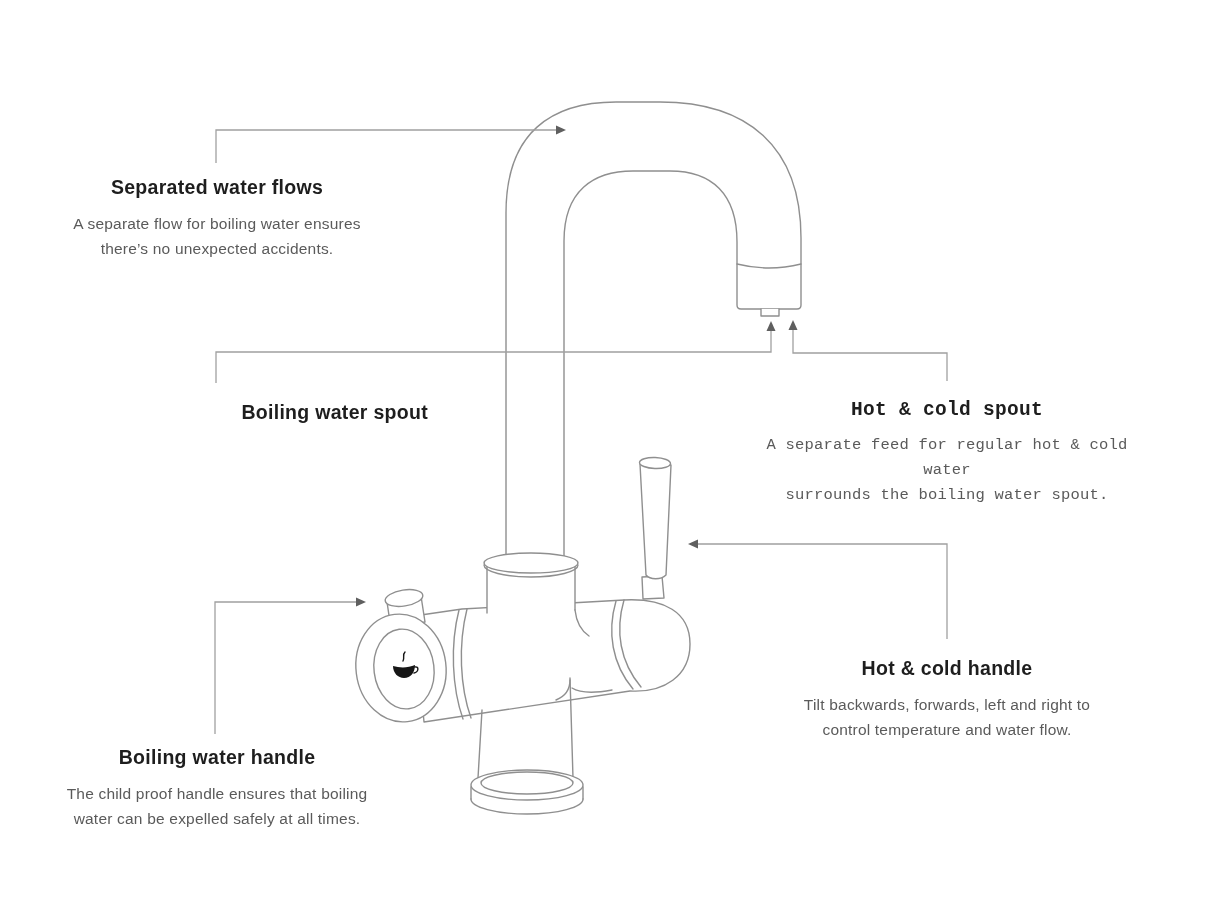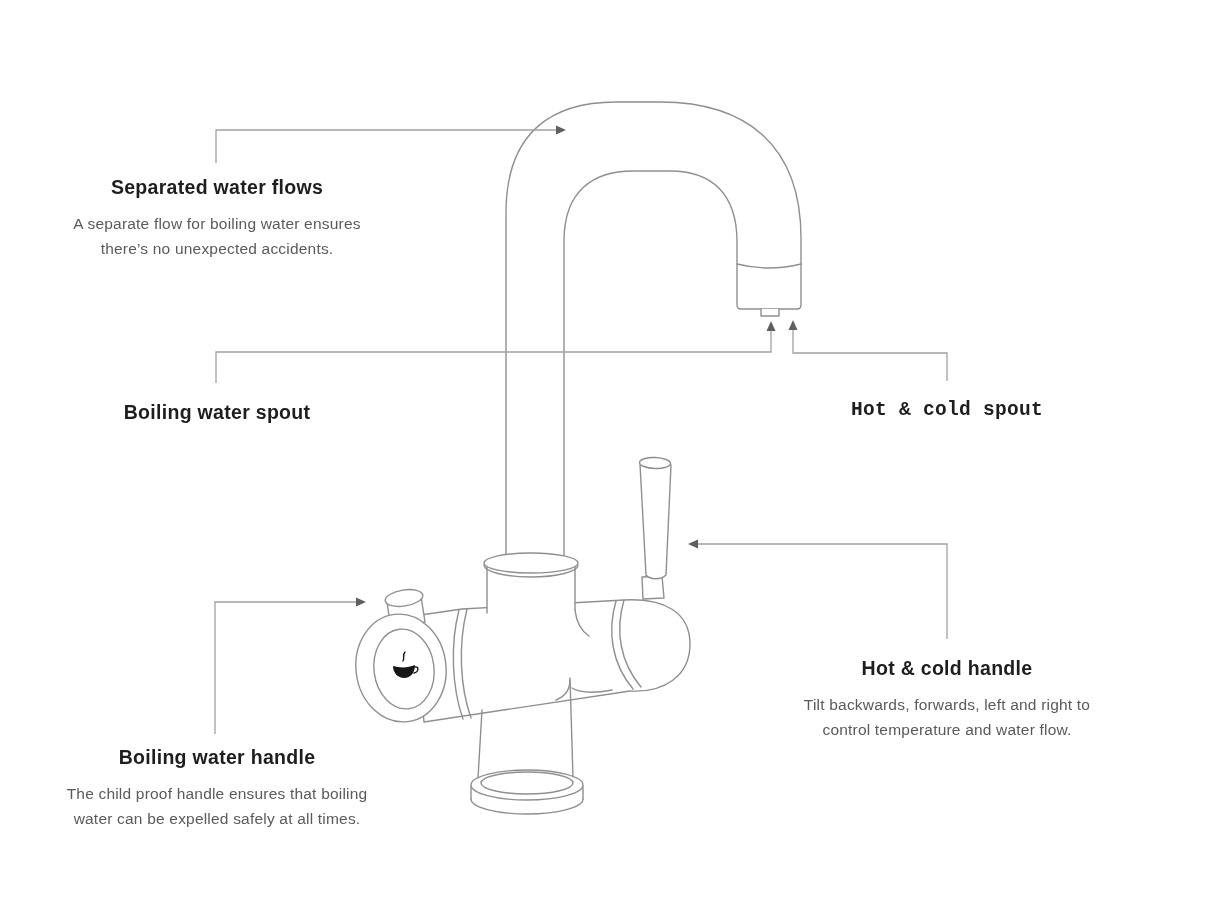--- a/index.html
+++ b/index.html
@@ -115,26 +115,27 @@
       <path class="conn" d="M947 639 L947 544 L697 544"></path>
       <polygon class="ah" points="688,544 698,539.5 698,548.5"></polygon>
     </g>
   </svg>
 
   <div class="label" style="left:17px;top:176px;">
     <h3>Separated water flows</h3>
     <p><span>A separate flow for boiling water ensures</span><br><span>there’s no unexpected accidents.</span></p>
   </div>
 
-  <div class="label" style="left:17px;top:401px;">
+  <div class="label" style="left:28px;top:401px;text-align:right;">
     <h3>Boiling water spout</h3>
   </div>
 
   <div class="label" style="left:747px;top:399px;font-family:Liberation Mono, monospace;">
     <h3>Hot &amp; cold spout</h3>
+    <p><span>A separate feed for regular hot &amp; cold water</span><br><span>surrounds the boiling water spout.</span></p>
   </div>
 
   <div class="label" style="left:747px;top:657px;">
     <h3>Hot &amp; cold handle</h3>
     <p><span>Tilt backwards, forwards, left and right to</span><br><span>control temperature and water flow.</span></p>
   </div>
 
   <div class="label" style="left:17px;top:746px;">
     <h3>Boiling water handle</h3>
     <p><span>The child proof handle ensures that boiling</span><br><span>water can be expelled safely at all times.</span></p>

